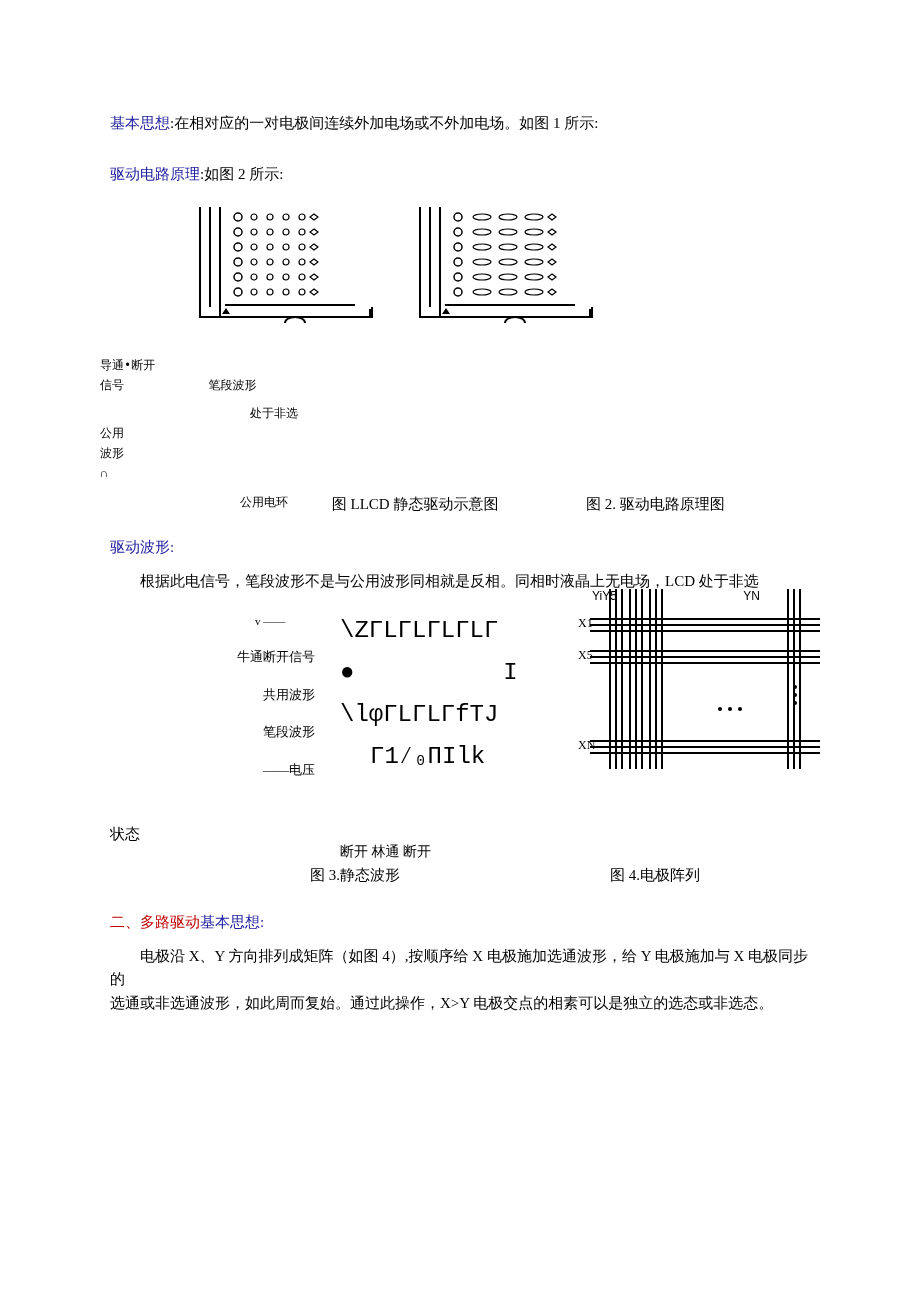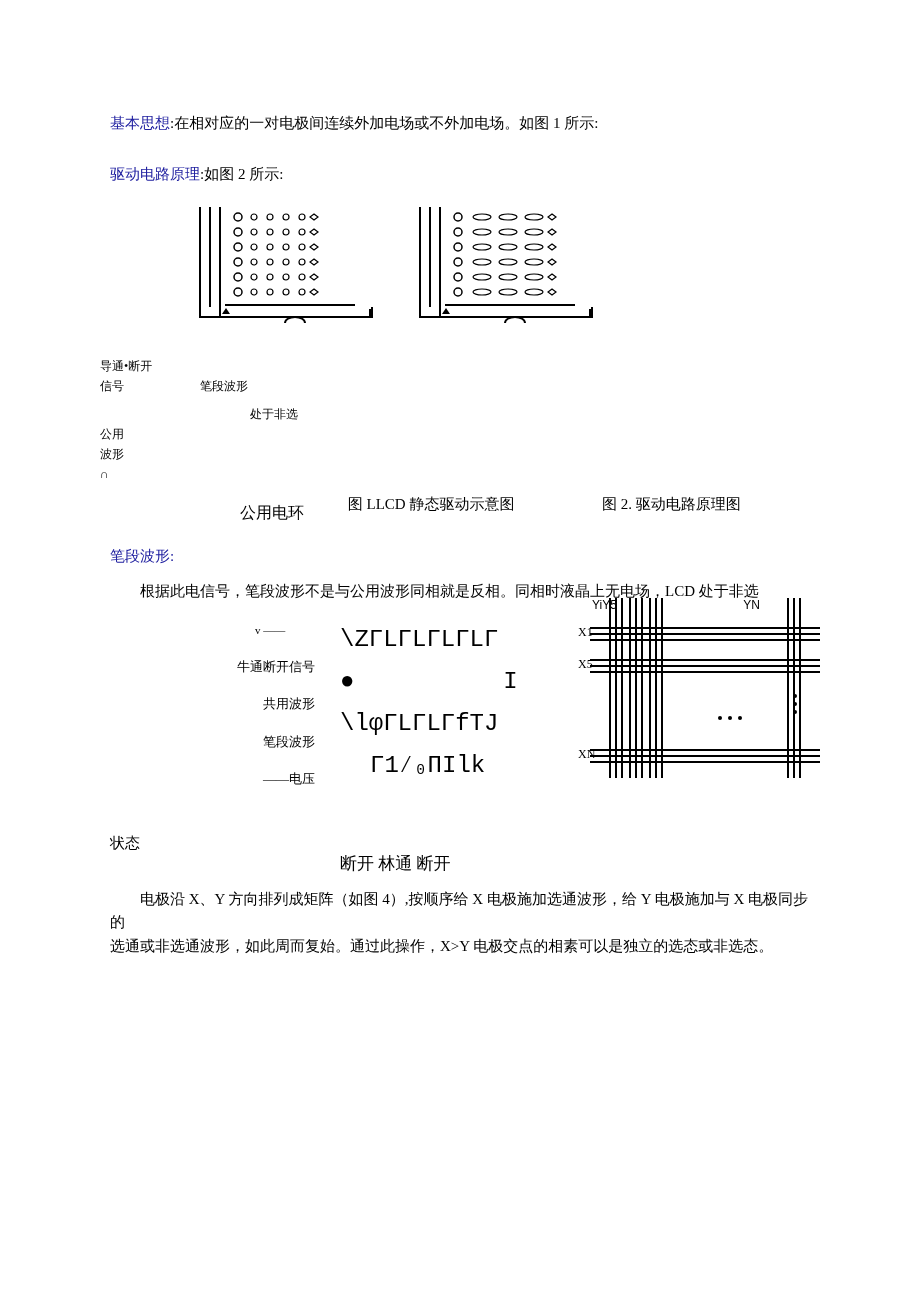--- a/index.html
+++ b/index.html
@@ -25,27 +25,28 @@
   .figrow {
     display: flex;
     align-items: flex-start;
     margin: 10px 0 4px 80px;
   }
   .figrow svg { display: block; }
   .below-row {
     position: relative;
     height: 130px;
     margin-top: 20px;
+    font-family: Liberation Mono, monospace;
   }
   .below-labels { position: absolute; left: -10px; top: 0; font-size: 12px; }
   .below-labels div { margin-bottom: 2px; }
   .caption-row {
     margin: 6px 0 20px 0;
   }
-  .caption-row .gongyong { display:inline-block; font-size:16px; margin-left:130px; vertical-align: top; margin-top: 8px;}
+  .caption-row .gongyong { display:inline-block; font-size:12px; margin-left:130px; vertical-align: top;}
   .caption-row .caps { display:inline-block; margin-left:40px;}
   .fig3-block {
     position: relative;
     margin: 10px 0;
   }
   .fig3-left {
     position: absolute;
     left: 115px; top: 0;
     font-size: 13px;
     text-align: right;
@@ -232,21 +233,21 @@
 
   <div class="caption-row">
     <span class="gongyong">公用电环</span>
     <span class="caps">
       <span>图 LLCD 静态驱动示意图</span>
       <span style="display:inline-block; width:80px"></span>
       <span>图 2. 驱动电路原理图</span>
     </span>
   </div>
 
-  <div class="para blue">笔段波形:</div>
+  <div class="para blue">驱动波形:</div>
 
   <div class="para indent">根据此电信号，笔段波形不是与公用波形同相就是反相。同相时液晶上无电场，LCD 处于非选</div>
 
   <div class="fig3-block" style="height:200px">
     <div class="fig3-toplabels">
       <span>YiY5</span>
       <span style="display:inline-block; width:120px"></span>
       <span>YN</span>
     </div>
 
@@ -312,20 +313,27 @@
           <circle cx="150" cy="120" r="2"></circle>
           <circle cx="160" cy="120" r="2"></circle>
           <circle cx="170" cy="120" r="2"></circle>
         </g>
     </svg>
   </div>
 
   <div>
     <span class="state-left">状态</span>
   </div>
-  <div style="margin-left:230px; font-size:17px; margin-top:-4px">断开 林通 断开</div>
-
-
+  <div style="margin-left:230px; font-size:14px; margin-top:-4px">断开 林通 断开</div>
+
+  <div class="caps-row">
+    <div style="margin-left:200px">图 3.静态波形</div>
+    <div style="margin-left:210px">图 4.电极阵列</div>
+  </div>
+
+  <div class="para" style="margin-top:24px">
+    <span class="red">二、多路驱动</span><span class="blue">基本思想:</span>
+  </div>
 
   <div class="para indent">电极沿 X、Y 方向排列成矩阵（如图 4）,按顺序给 X 电极施加选通波形，给 Y 电极施加与 X 电极同步的</div>
   <div class="para" style="margin-top:-10px">选通或非选通波形，如此周而复始。通过此操作，X&gt;Y 电极交点的相素可以是独立的选态或非选态。</div>
 
 </div>
 
 </body></html>

